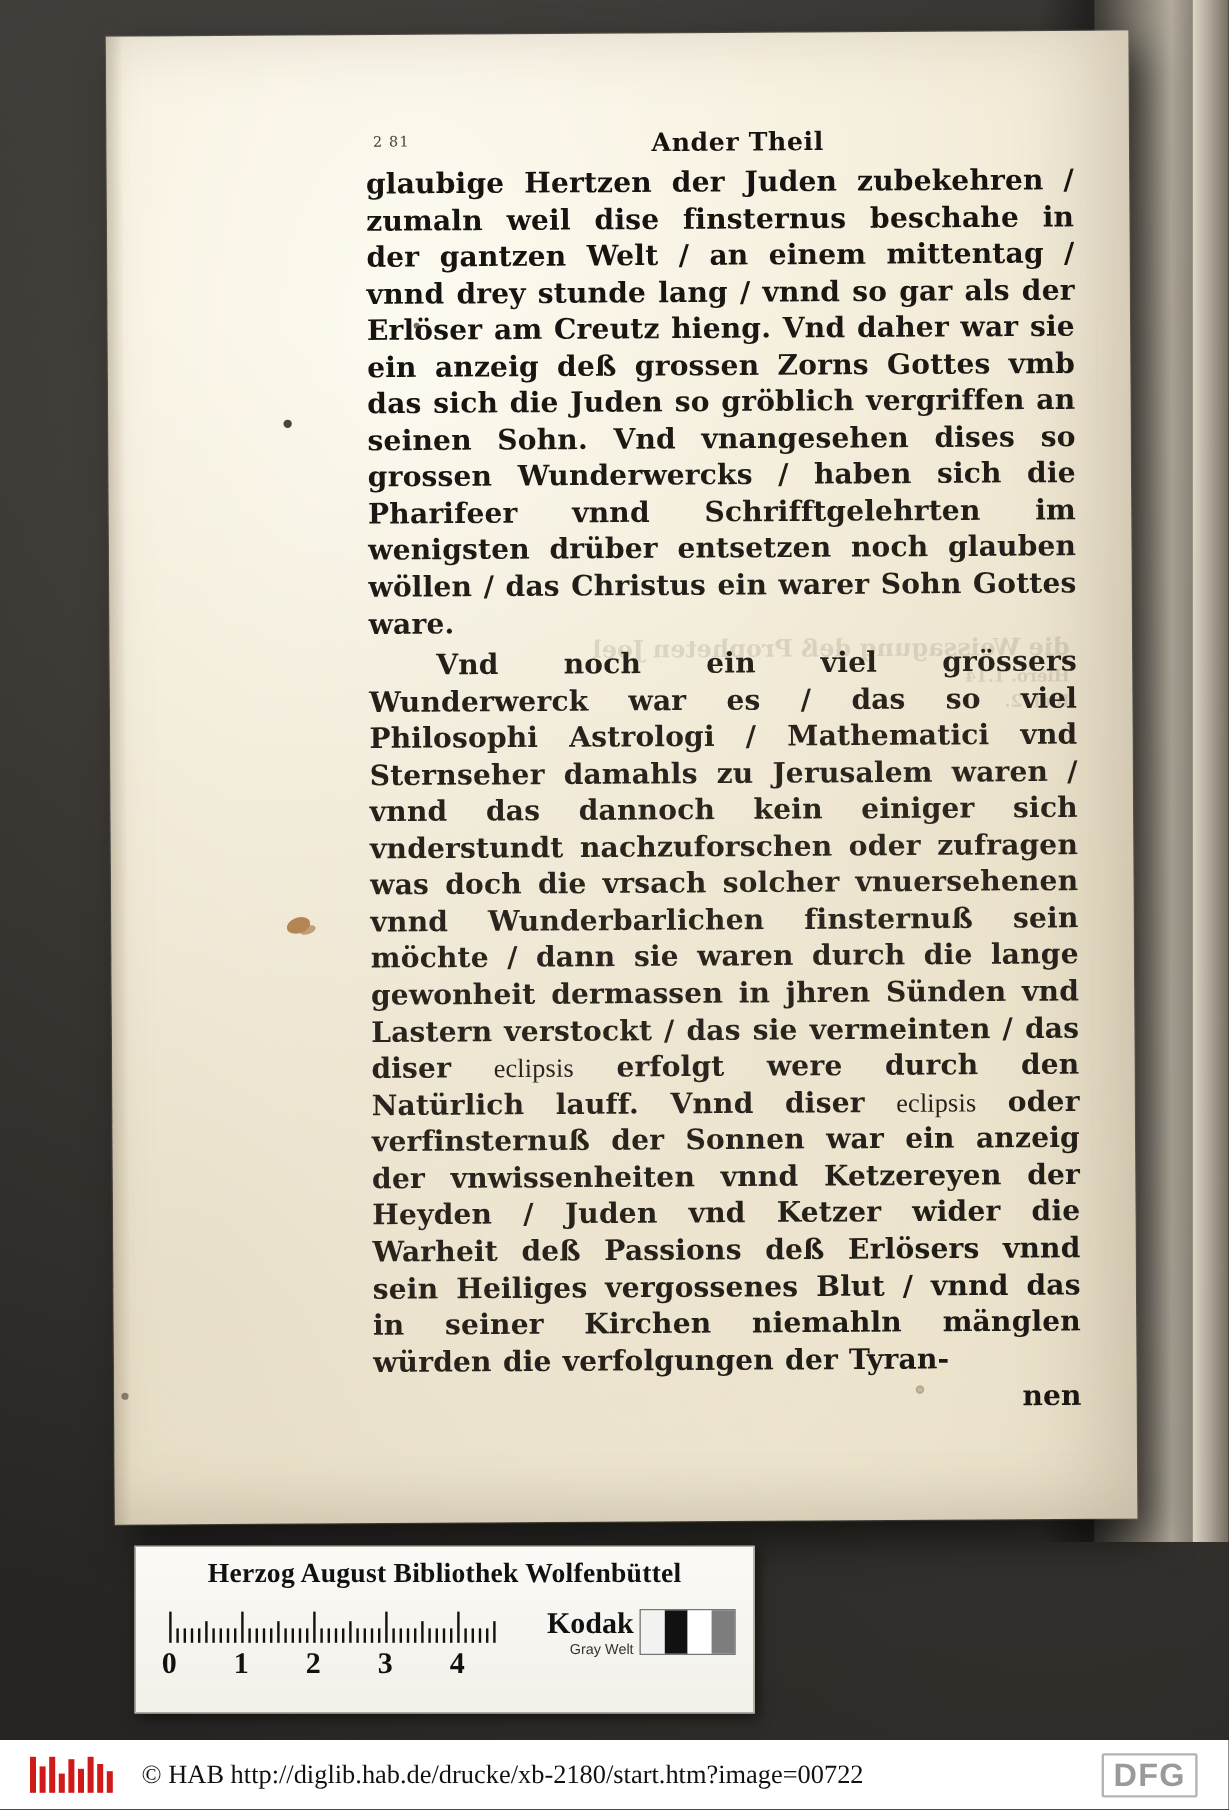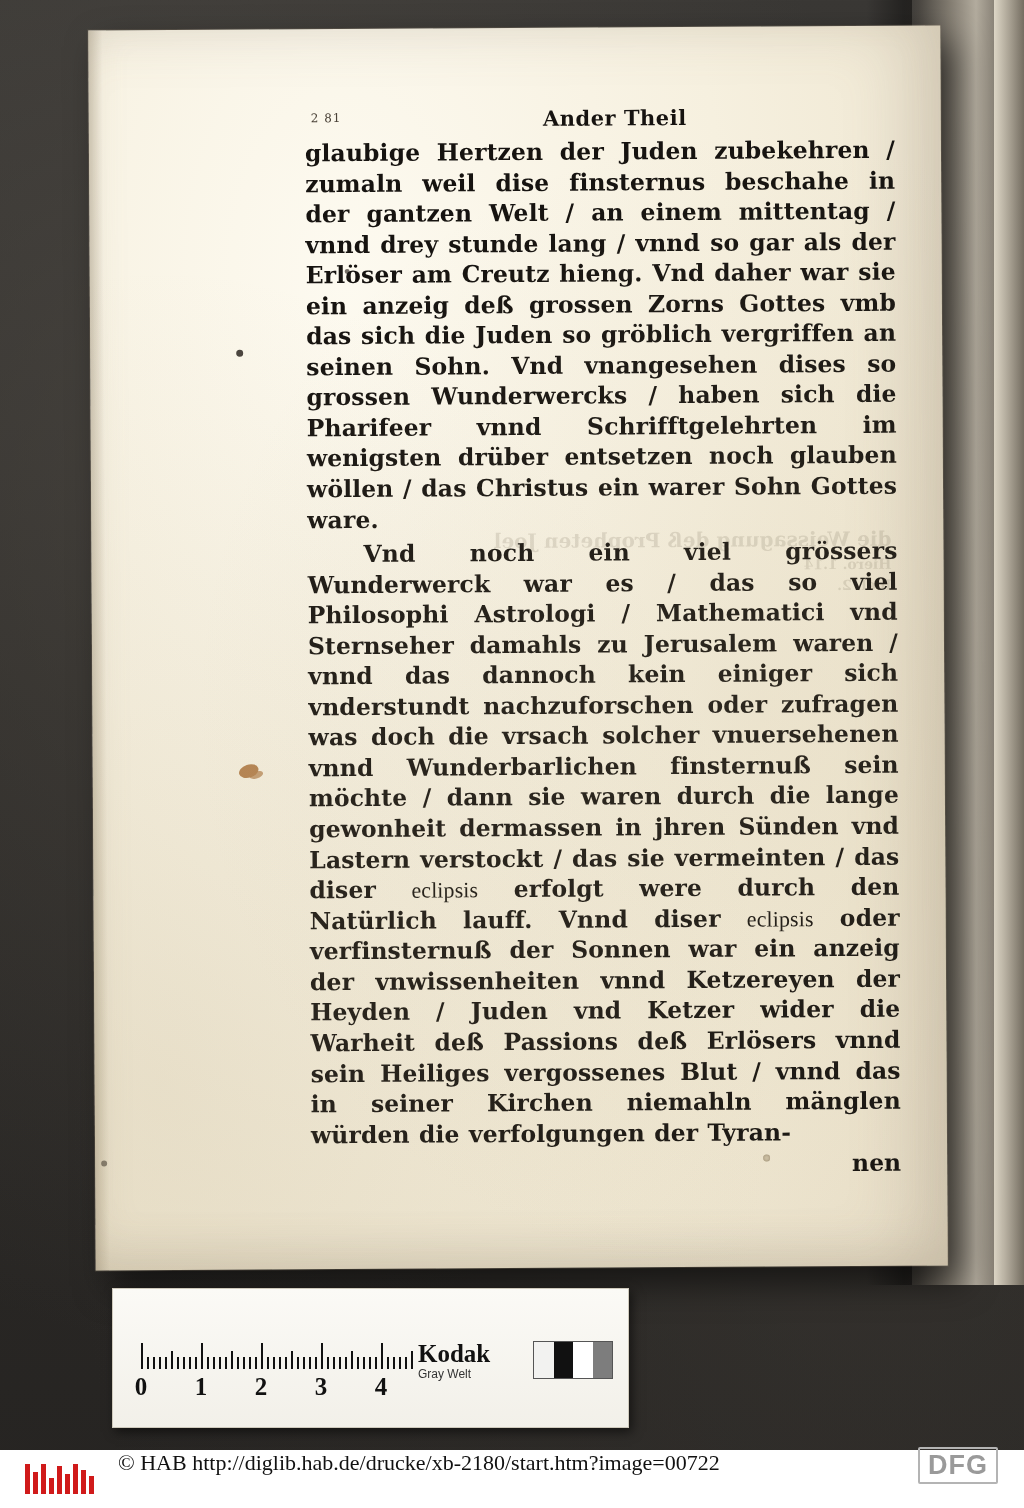--- a/index.html
+++ b/index.html
@@ -232,21 +232,21 @@
     font-size: 25px;
     font-weight: 700;
     color: #111;
     transform: translateX(-50%);
   }
   .kodak {
     position: absolute;
     left: 305px;
     top: 52px;
     width: 110px;
-    text-align: left;
+    text-align: right;
   }
   .kodak .k1 {
     font-family: "Liberation Serif", serif;
     font-size: 25px;
     font-weight: 700;
     color: #111;
     line-height: 1.05;
   }
   .kodak .k2 {
     font-family: "Liberation Sans", sans-serif;
@@ -266,21 +266,21 @@
 
   
   .footer {
     position: absolute;
     left: 0;
     bottom: 0;
     width: 1024px;
     height: 58px;
     background: #ffffff;
     display: flex;
-    align-items: flex-start;
+    align-items: center;
   }
   .footer-left {
     width: 118px;
     height: 100%;
     display: flex;
     align-items: center;
     justify-content: center;
   }
   .bars { display: flex; gap: 3px; align-items: flex-end; height: 30px; }
   .bars i { display: block; width: 5px; background: #d01a1a; }
@@ -339,20 +339,21 @@
 
       <p class="para">glaubige Hertzen der Juden zubekehren / zumaln weil dise finsternus beschahe in der gantzen Welt / an einem mittentag / vnnd drey stunde lang / vnnd so gar als der Erlöser am Creutz hieng.  Vnd daher war sie ein anzeig deß grossen Zorns Gottes vmb das sich die Juden so gröblich vergriffen an seinen Sohn.  Vnd vnangesehen dises so grossen Wunderwercks / haben sich die Pharifeer vnnd Schrifftgelehrten im wenigsten drüber entsetzen noch glauben wöllen / das Christus ein warer Sohn Gottes ware.</p>
 
       <p class="para second"><span>Vnd noch ein viel grössers Wunderwerck war es / das so viel Philosophi Astrologi / Mathematici vnd Sternseher damahls zu Jerusalem waren / vnnd das dannoch kein einiger sich vnderstundt nachzuforschen oder zufragen was doch die vrsach solcher vnuersehenen vnnd Wunderbarlichen finsternuß sein möchte / dann sie waren durch die lange gewonheit dermassen in jhren Sünden vnd Lastern verstockt / das sie vermeinten / das diser </span><span class="lat">eclipsis</span><span> erfolgt were durch den Natürlich lauff.  Vnnd diser </span><span class="lat">eclipsis</span><span> oder verfinsternuß der Sonnen war ein anzeig der vnwissenheiten vnnd Ketzereyen der Heyden / Juden vnd Ketzer wider die Warheit deß Passions deß Erlösers vnnd sein Heiliges vergossenes Blut / vnnd das in seiner Kirchen niemahln mänglen würden die verfolgungen der Tyran-</span></p>
 
       <div class="tail">nen</div>
     </div>
   </div>
 
   <div class="target">
+    <div class="target-title">Herzog August Bibliothek Wolfenbüttel</div>
 
     <div class="ruler">
       <div class="ticks" id="tickrow">
           <i style="left: 10px; height: 26px;"></i>
           <i style="left: 16px; height: 12px;"></i>
           <i style="left: 22px; height: 12px;"></i>
           <i style="left: 28px; height: 12px;"></i>
           <i style="left: 34px; height: 12px;"></i>
           <i style="left: 40px; height: 18px;"></i>
           <i style="left: 46px; height: 12px;"></i>

